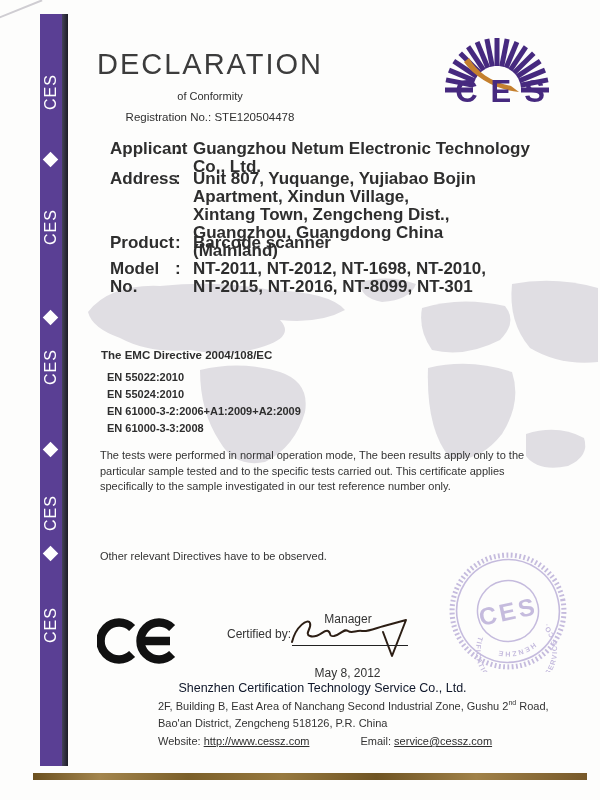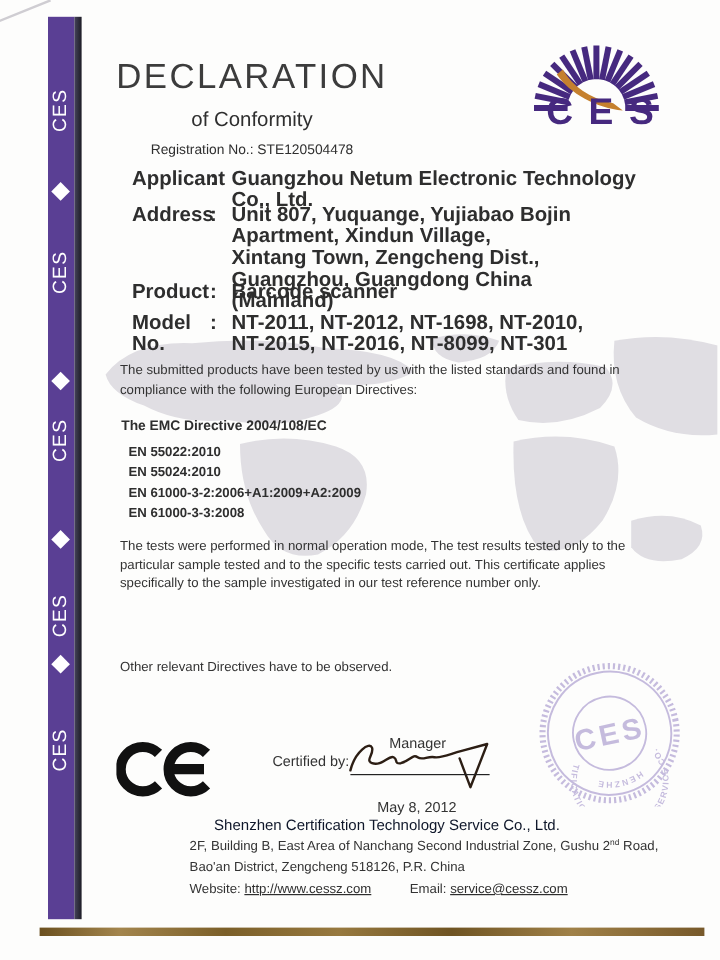--- a/index.html
+++ b/index.html
@@ -14,21 +14,21 @@
   .ribbon-item{position:absolute; left:40px; width:22px; height:56px; z-index:5;
     display:flex; align-items:center; justify-content:center;}
   .ribbon-item span{transform:rotate(-90deg); color:#fff; font-size:16px; letter-spacing:1px; white-space:nowrap;}
   .diamond{position:absolute; left:45px; width:11px; height:11px; background:#fff; transform:rotate(45deg); z-index:5;}
   .corner-line{position:absolute; left:-8px; top:9px; width:52px; height:2px; background:#cfcdd2; transform:rotate(-22deg); z-index:3;}
   
   .map{position:absolute; left:50px; top:262px; z-index:1;}
   
   .header{position:absolute; left:70px; top:48px; width:280px; text-align:center; z-index:2;}
   .title{font-size:29px; letter-spacing:2px; color:#3c3c3c;text-align:center;}
-  .subtitle{font-size:17px; color:#2f2f2f; margin-top:9px;}
+  .subtitle{font-size:11px; color:#2f2f2f; margin-top:9px;}
   .registration{font-size:11.5px; color:#2f2f2f; margin-top:9px;}
   
   .logo{position:absolute; left:405px; top:30px; width:190px; z-index:2; text-align:center;}
   .logo-name{font-size:31px; font-weight:800; letter-spacing:13px; text-indent:13px; color:#46297f; margin-top:-20px; line-height:28px;}
   .logo-tagline{font-size:12.5px; font-weight:bold; color:#cc8033; letter-spacing:0.4px; margin-top:2px;}
   
   .field{position:absolute; left:110px; display:grid; grid-template-columns:65px 18px 347px; z-index:2;
     font-size:17px; font-weight:bold; color:#2e2e2e; line-height:18px;}
   
   .para{position:absolute; left:100px; z-index:2; font-size:11px; line-height:15.5px; color:#333; white-space:nowrap;}
@@ -38,21 +38,21 @@
   .certified{position:absolute; left:227px; top:627px; font-size:12px; z-index:2;}
   .sig-svg{position:absolute; left:286px; top:604px; z-index:2;}
   .sig-line{position:absolute; left:292px; top:645px; width:116px; border-bottom:1.5px solid #222; z-index:2;}
   .role{position:absolute; left:292px; top:612px; width:112px; text-align:center; font-size:12px; z-index:2;}
   .date{position:absolute; left:285px; top:666px; width:125px; text-align:center; font-size:12px; z-index:2;}
   .company{position:absolute; left:100px; top:681px; width:445px; text-align:center; font-size:12.5px; color:#0f172a; z-index:2;}
   .addr1{position:absolute; left:158px; top:699px; font-size:11px; z-index:2; white-space:nowrap;}
   .addr2{position:absolute; left:158px; top:717px; font-size:11px; z-index:2; white-space:nowrap;}
   .contact{position:absolute; left:158px; top:735px; font-size:11px; z-index:2; white-space:nowrap;}
   .contact .link{text-decoration:underline; color:#2e2e2e;}
-  .contact .email-label{margin-left:29px;}
+  .contact .email-label{margin-left:48px;}
   sup{font-size:7px;}
   
   .ce-svg{position:absolute; left:97px; top:616px; z-index:2;}
   .stamp{position:absolute; left:447px; top:550px; z-index:3; color:#8f7cc0; opacity:0.5;}
   .gold-strip{position:absolute; left:33px; top:773px; width:554px; height:7px; z-index:2;
     background:linear-gradient(90deg,#6b501f,#a3854d 12%,#7b5f29 28%,#97793f 45%,#6f5423 62%,#a08148 80%,#77592a);}
 </style>
 </head>
 <body>
 
@@ -147,36 +147,32 @@
   </div>
   <div class="field" style="top:260px">
     <span>Model No.</span>
     <span>:</span>
     <span>
       <div>NT-2011, NT-2012, NT-1698, NT-2010,</div>
       <div>NT-2015, NT-2016, NT-8099, NT-301</div>
     </span>
   </div>
 
-  <div class="para" style="top:302px">
-    <div>The submitted products have been tested by us with the listed standards and found in</div>
-    <div>compliance with the following European Directives:</div>
-  </div>
 
   <div class="bold-head" style="top:349px">The EMC Directive 2004/108/EC</div>
 
   <div class="standards" style="top:369px">
     <div>EN 55022:2010</div>
     <div>EN 55024:2010</div>
     <div>EN 61000-3-2:2006+A1:2009+A2:2009</div>
     <div>EN 61000-3-3:2008</div>
   </div>
 
   <div class="para" style="top:448px">
-    <div>The tests were performed in normal operation mode, The test results tested only to the</div>
+    <div>The tests were performed in normal operation mode, The been results apply only to the</div>
     <div>particular sample tested and to the specific tests carried out. This certificate applies</div>
     <div>specifically to the sample investigated in our test reference number only.</div>
   </div>
 
 
   <div class="para" style="top:549px">Other relevant Directives have to be observed.</div>
 
   <svg class="ce-svg" width="88" height="50" viewBox="0 0 88 50">
     <g fill="none" stroke="#111" stroke-width="8.5">
       <path d="M35.1,11.9 A18.5,18.5 0 1 0 35.1,38.1"></path>

